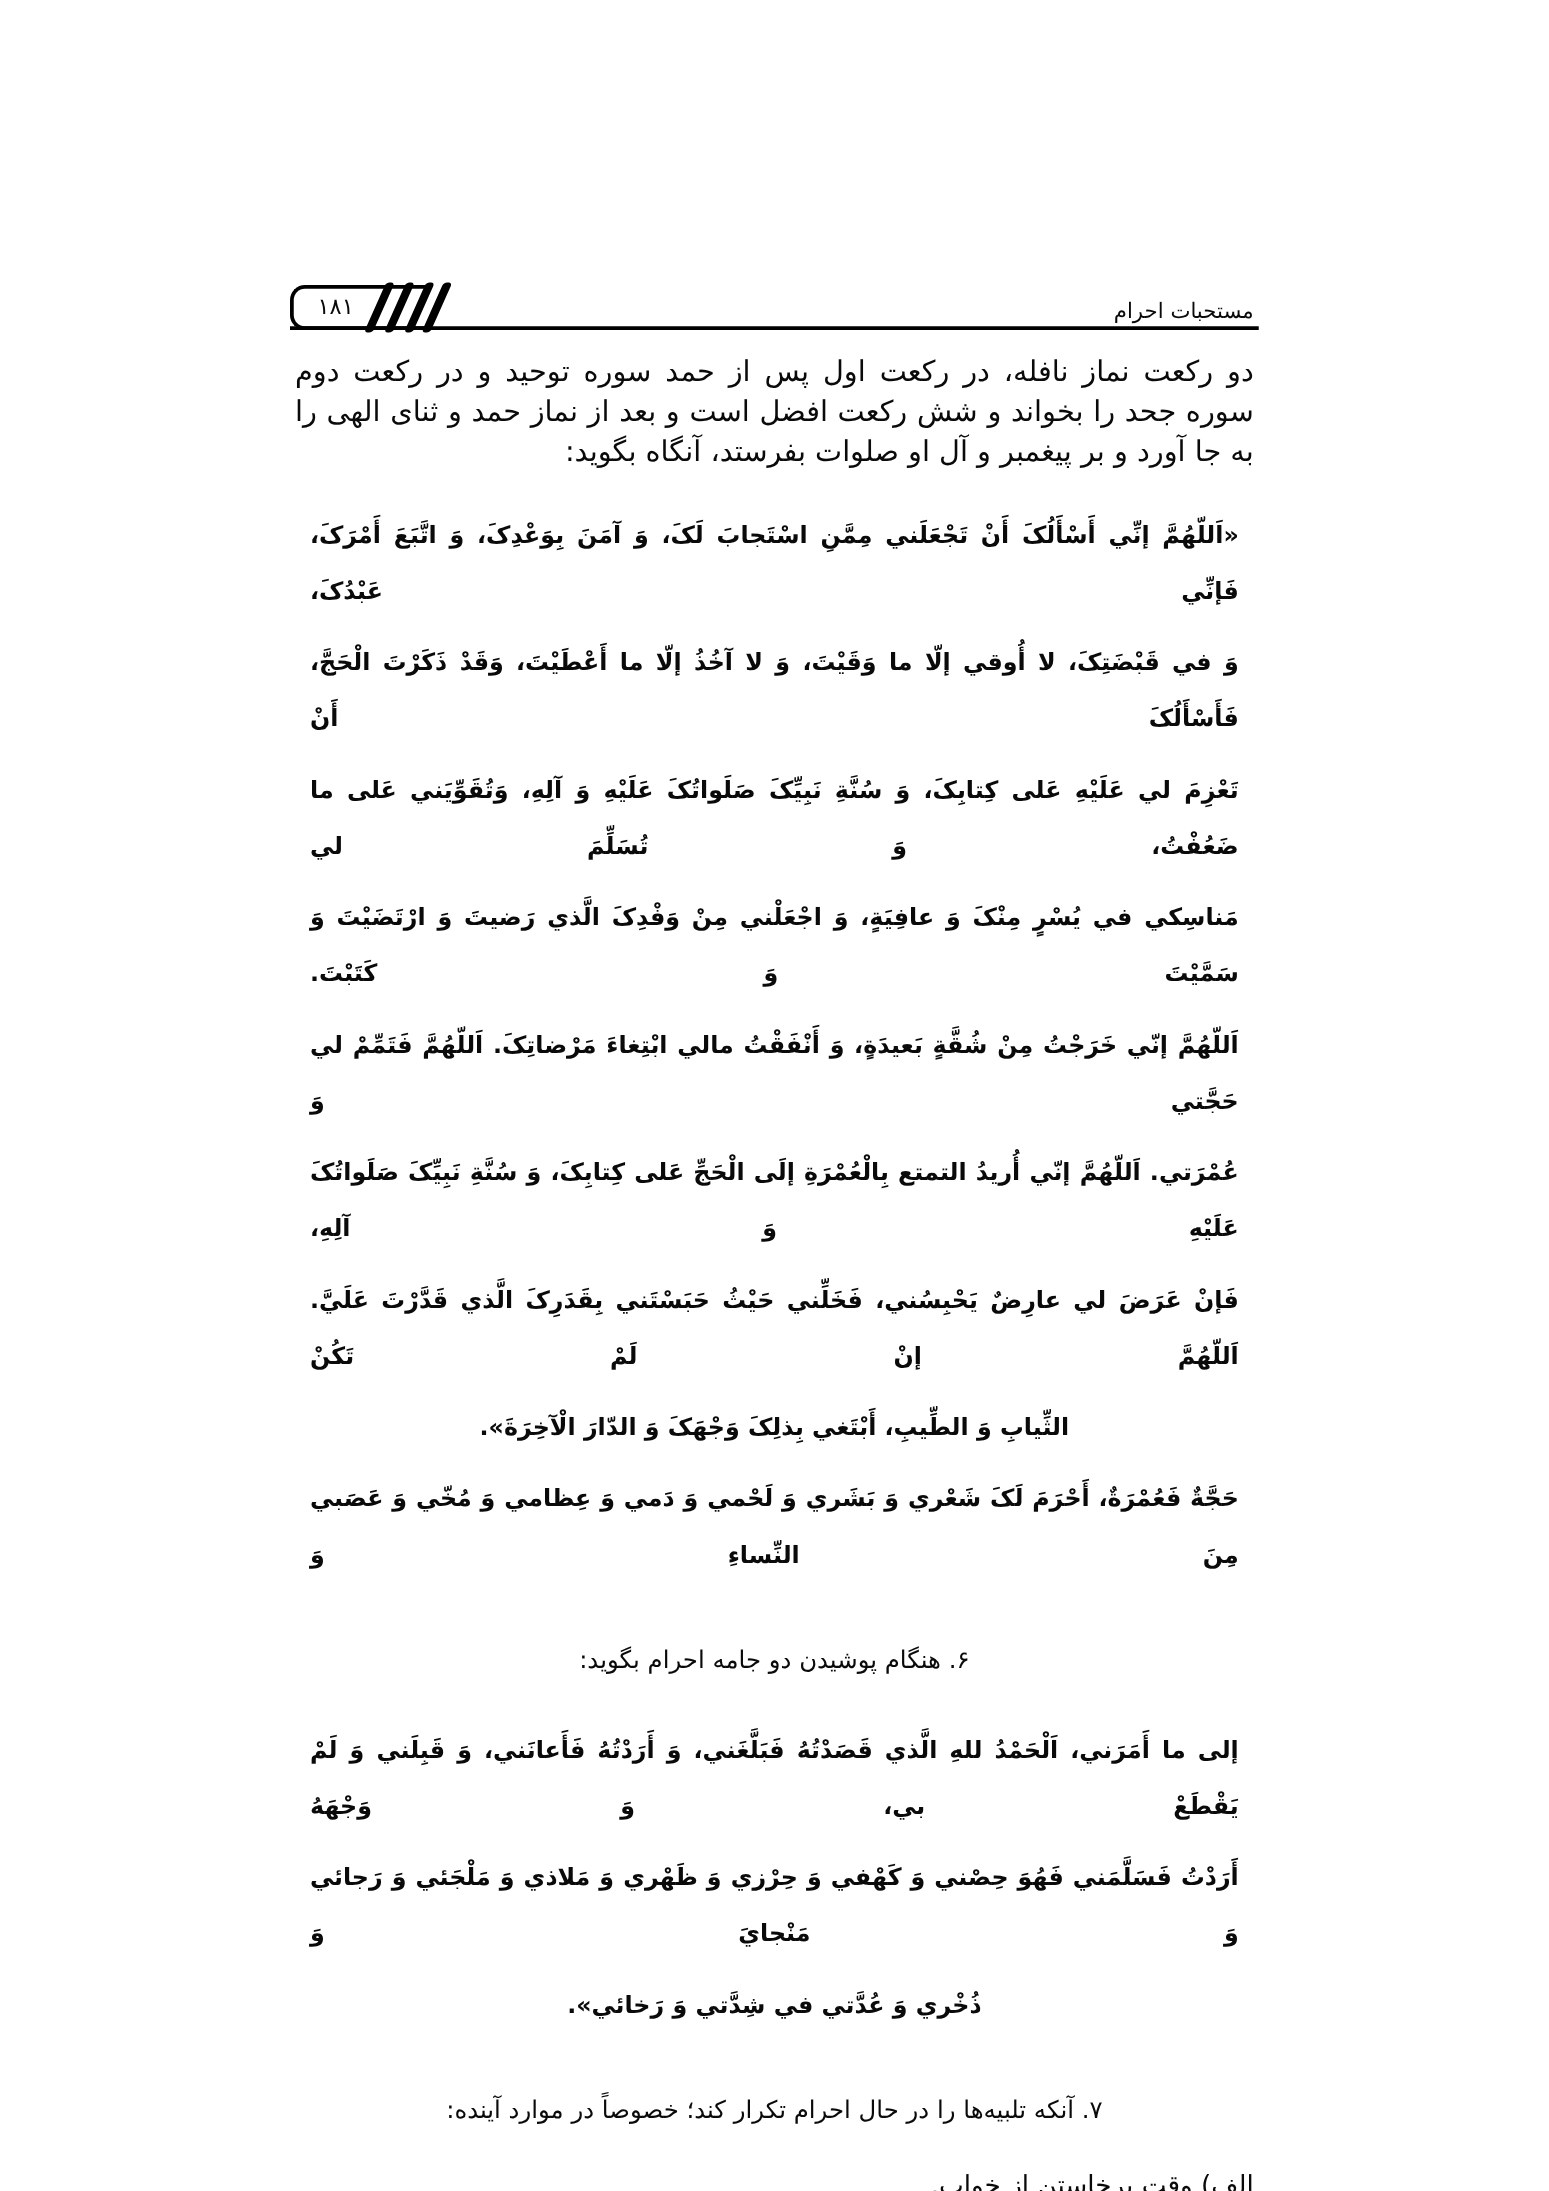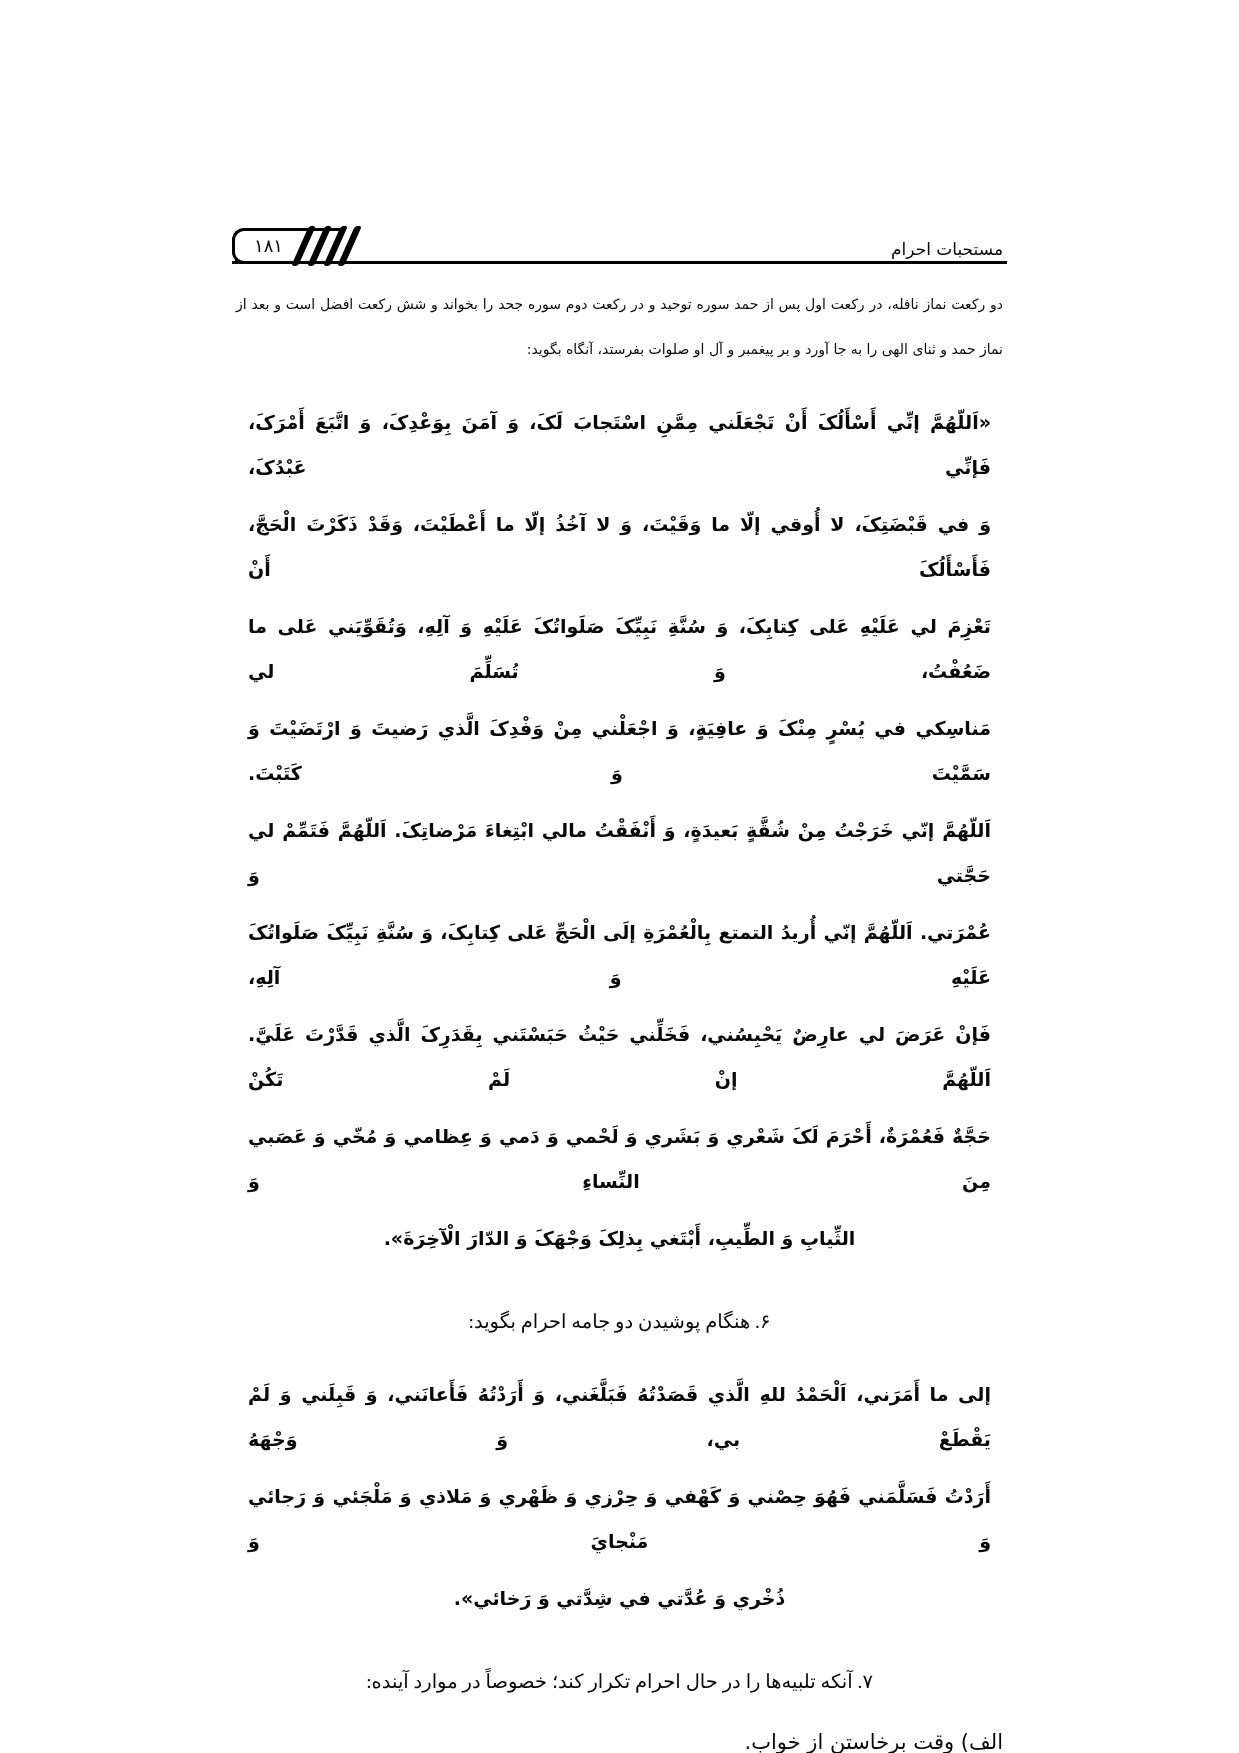--- a/index.html
+++ b/index.html
@@ -102,22 +102,22 @@
     right: 236px;
     left: 236px;
     direction: rtl;
   }
 
   p.para {
     margin: 0;
     direction: rtl;
     text-align: justify;
     text-align-last: justify;
-    font-size: 14px;
-    line-height: 45px;
+    font-size: 23px;
+    line-height: 32px;
     font-family: "DejaVu Sans", "Liberation Sans", sans-serif;
   }
   p.para.last-right {
     text-align-last: right;
   }
 
   .arabic {
     margin: 12px;
     direction: rtl;
     text-align: justify;
@@ -131,21 +131,20 @@
 
   .gap-sm { height: 16px; }
   .gap-md { height: 26px; }
 
   .numbered {
     margin: 0;
     direction: rtl;
     text-align: center;
     font-size: 19.5px;
     line-height: 45px;
-    font-family: Liberation Serif, serif;
   }
   .sub-item {
     margin: 0;
     direction: rtl;
     font-size: 21px;
     line-height: 45px;
   }
 </style>
 </head>
 <body>
@@ -176,22 +175,22 @@
     <div class="gap-sm"></div>
 
     <div>
       <p class="arabic">«اَللّهُمَّ إنِّي أَسْأَلُکَ أَنْ تَجْعَلَني مِمَّنِ اسْتَجابَ لَکَ، وَ آمَنَ بِوَعْدِکَ، وَ اتَّبَعَ أَمْرَکَ، فَإنِّي عَبْدُکَ،</p>
       <p class="arabic">وَ في قَبْضَتِکَ، لا أُوقي إلّا ما وَقَيْتَ، وَ لا آخُذُ إلّا ما أَعْطَيْتَ، وَقَدْ ذَکَرْتَ الْحَجَّ، فَأَسْأَلُکَ أَنْ</p>
       <p class="arabic">تَعْزِمَ لي عَلَيْهِ عَلى کِتابِکَ، وَ سُنَّةِ نَبِيِّکَ صَلَواتُکَ عَلَيْهِ وَ آلِهِ، وَتُقَوِّيَني عَلى ما ضَعُفْتُ، وَ تُسَلِّمَ لي</p>
       <p class="arabic">مَناسِکي في يُسْرٍ مِنْکَ وَ عافِيَةٍ، وَ اجْعَلْني مِنْ وَفْدِکَ الَّذي رَضيتَ وَ ارْتَضَيْتَ وَ سَمَّيْتَ وَ کَتَبْتَ.</p>
       <p class="arabic">اَللّهُمَّ إنّي خَرَجْتُ مِنْ شُقَّةٍ بَعيدَةٍ، وَ أَنْفَقْتُ مالي ابْتِغاءَ مَرْضاتِکَ. اَللّهُمَّ فَتَمِّمْ لي حَجَّتي وَ</p>
       <p class="arabic">عُمْرَتي. اَللّهُمَّ إنّي أُريدُ التمتع بِالْعُمْرَةِ إلَى الْحَجِّ عَلى کِتابِکَ، وَ سُنَّةِ نَبِيِّکَ صَلَواتُکَ عَلَيْهِ وَ آلِهِ،</p>
       <p class="arabic">فَإنْ عَرَضَ لي عارِضٌ يَحْبِسُني، فَخَلِّني حَيْثُ حَبَسْتَني بِقَدَرِکَ الَّذي قَدَّرْتَ عَلَيَّ. اَللّهُمَّ إنْ لَمْ تَکُنْ</p>
+      <p class="arabic end-center">الثِّيابِ وَ الطِّيبِ، أَبْتَغي بِذلِکَ وَجْهَکَ وَ الدّارَ الْآخِرَةَ».</p>
       <p class="arabic">حَجَّةٌ فَعُمْرَةٌ، أَحْرَمَ لَکَ شَعْري وَ بَشَري وَ لَحْمي وَ دَمي وَ عِظامي وَ مُخّي وَ عَصَبي مِنَ النِّساءِ وَ</p>
-      <p class="arabic end-center">الثِّيابِ وَ الطِّيبِ، أَبْتَغي بِذلِکَ وَجْهَکَ وَ الدّارَ الْآخِرَةَ».</p>
     </div>
 
     <div class="gap-md"></div>
 
     <p class="numbered">۶. هنگام پوشیدن دو جامه احرام بگوید:</p>
 
     <div class="gap-sm"></div>
 
     <div>
       <p class="arabic">إلى ما أَمَرَني، اَلْحَمْدُ للهِ الَّذي قَصَدْتُهُ فَبَلَّغَني، وَ أَرَدْتُهُ فَأَعانَني، وَ قَبِلَني وَ لَمْ يَقْطَعْ بي، وَ وَجْهَهُ</p>

